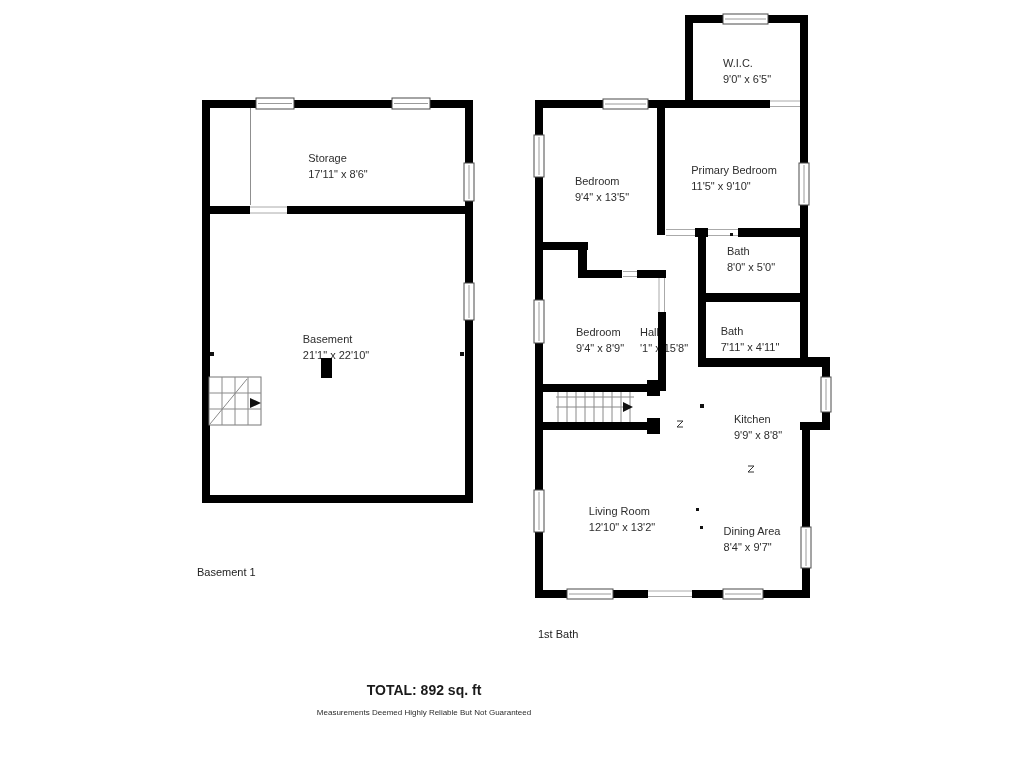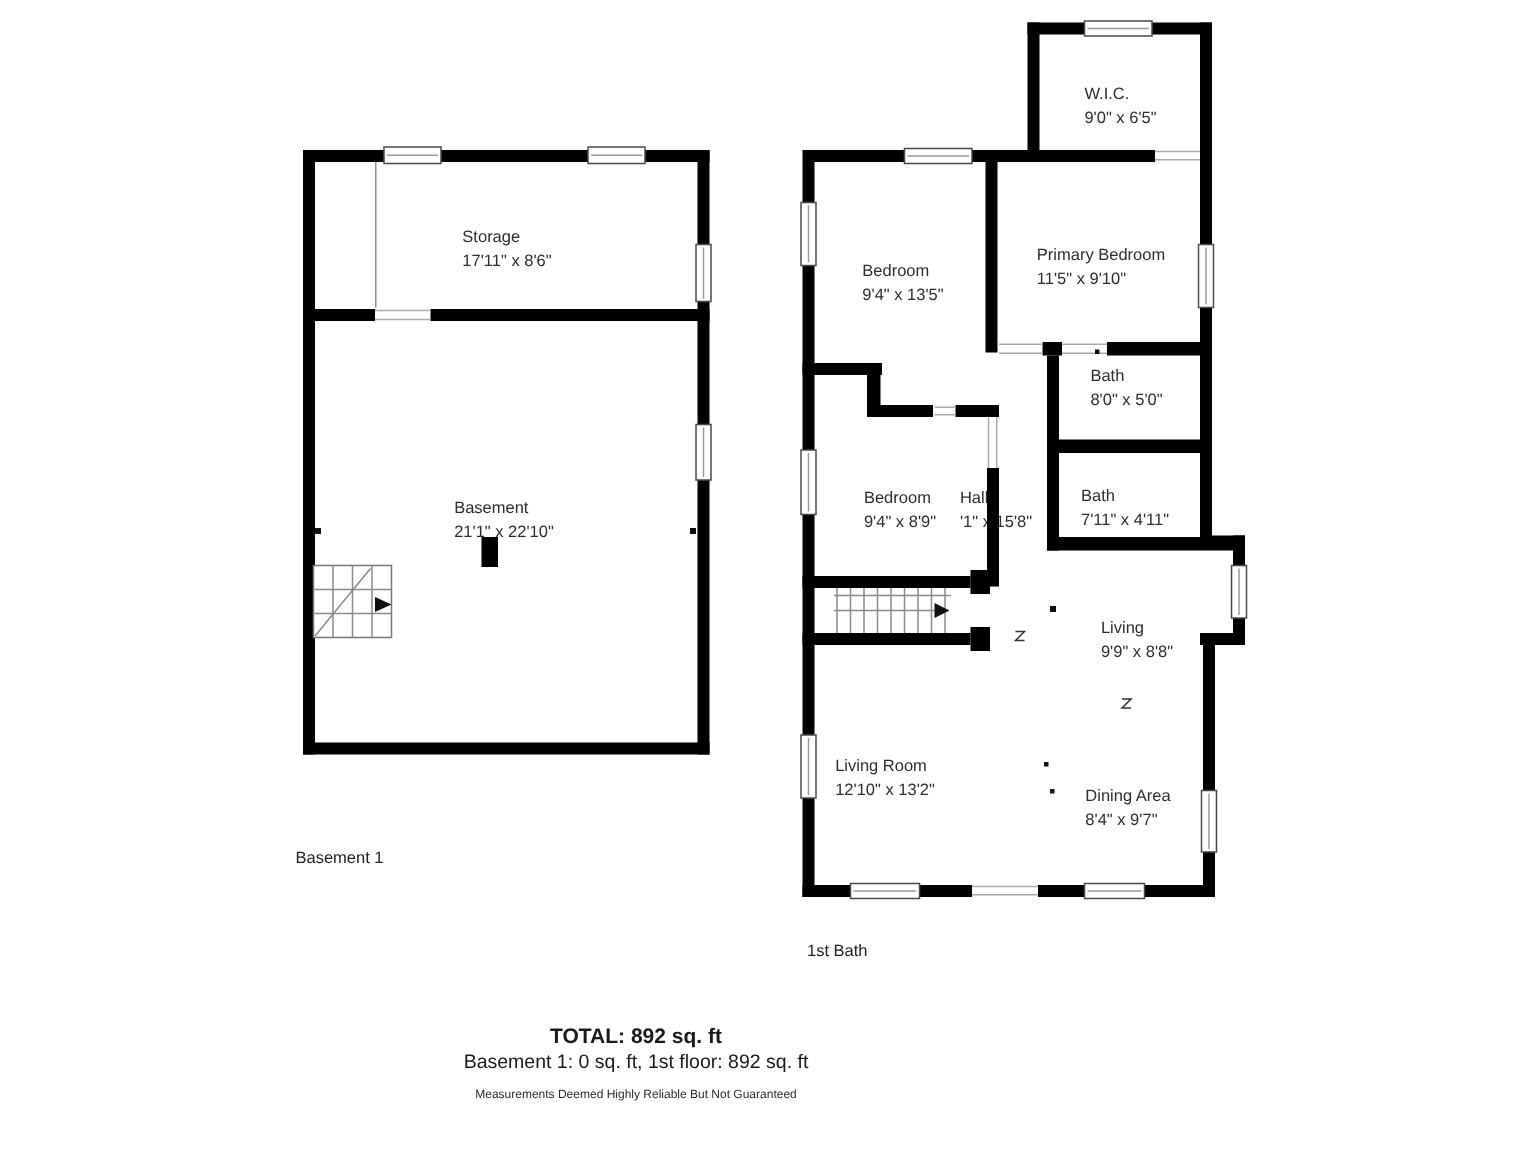--- a/index.html
+++ b/index.html
@@ -61,24 +61,24 @@
     </div>
     <div class="room-label" style="left:664px;top:340px">
       <div>Hall</div>
       <div>'1" x 15'8"</div>
     </div>
     <div class="room-label" style="left:750px;top:339px">
       <div>Bath</div>
       <div>7'11" x 4'11"</div>
     </div>
     <div class="room-label" style="left:758px;top:427px">
-      <div>Living</div>
+      <div>Kitchen</div>
       <div>9'9" x 8'8"</div>
     </div>
-    <div class="room-label" style="left:590px;top:519px">
+    <div class="room-label" style="left:622px;top:519px">
       <div>Living Room</div>
       <div>12'10" x 13'2"</div>
     </div>
     <div class="room-label" style="left:752px;top:539px">
       <div>Dining Area</div>
       <div>8'4" x 9'7"</div>
     </div>
   </div>
 
   <svg class="plan" width="1024" height="768" viewBox="0 0 1024 768">
@@ -249,17 +249,16 @@
       <polyline class="zz" points="677,421 683,421 677,427 683,427"></polyline>
       <polyline class="zz" points="748,466 754,466 748,472 754,472"></polyline>
     </g>
   </svg>
 
   <div class="floor-label" style="left:197px;top:566px">Basement 1</div>
   <div class="floor-label" style="left:538px;top:628px">1st Bath</div>
 
   <div id="summary">
     <div class="total">TOTAL: 892 sq. ft</div>
-    <div class="line">Basement 1: 0 sq. ft, 1st floor: 892 sq. ft</div>
     <div class="disclaimer">Measurements Deemed Highly Reliable But Not Guaranteed</div>
   </div>
 
 </div>
 
 </body></html>

